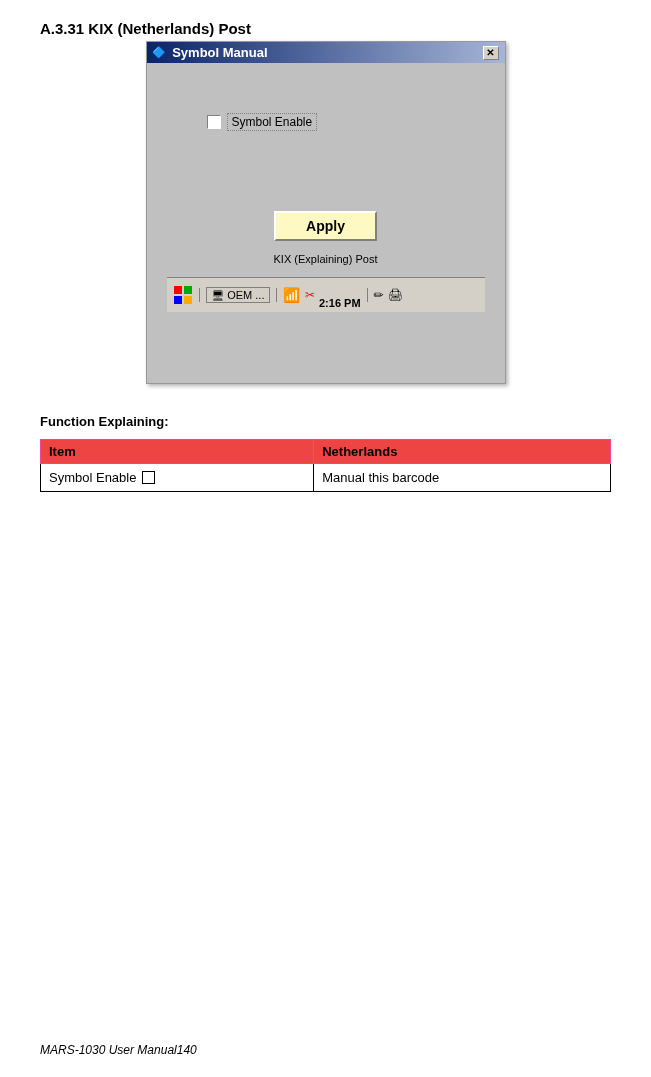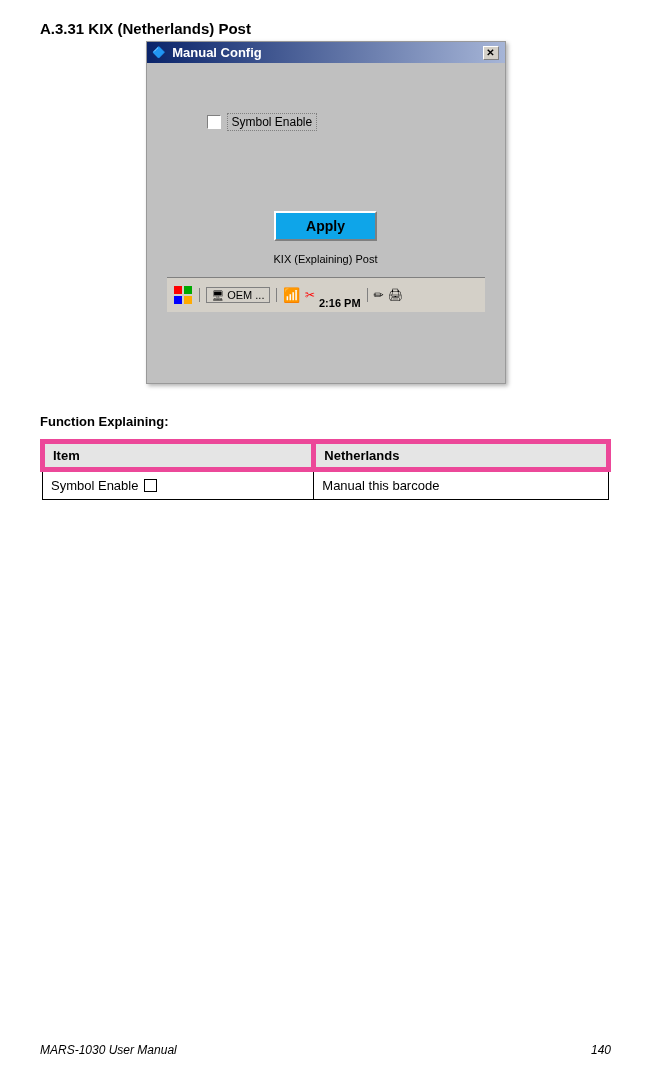--- a/index.html
+++ b/index.html
@@ -95,21 +95,21 @@
       border-left-color: #808080;
     }
 
     .checkbox-label {
       border: 1px dotted #808080;
       padding: 1px 4px;
       font-size: 12px;
     }
 
     .apply-btn {
-      background: #0ea5e9;
+      background: #fef9c3;
       border-top: 2px solid #fff;
       border-left: 2px solid #fff;
       border-right: 2px solid #808080;
       border-bottom: 2px solid #808080;
       padding: 5px 30px;
       font-size: 14px;
       font-weight: bold;
       cursor: pointer;
       margin-bottom: 12px;
     }
@@ -168,25 +168,25 @@
       margin-bottom: 10px;
     }
 
     .func-table {
       width: 100%;
       border-collapse: collapse;
       font-size: 13px;
     }
 
     .func-table th {
-      border: 5px solid #ec4899;
+      border: 1px solid #ec4899;
       padding: 4px 8px;
       text-align: left;
       font-weight: bold;
-      background: #e5e5e5;
+      background: #ef4444;
     }
 
     .func-table td {
       border: 1px solid #000;
       padding: 6px 8px;
       text-align: left;
       background: #fff;
     }
 
     .cell-with-checkbox {
@@ -203,37 +203,37 @@
       background: #fff;
       flex-shrink: 0;
     }
 
     .page-footer {
       position: absolute;
       bottom: 20px;
       left: 40px;
       right: 40px;
       display: flex;
-      justify-content: space-between;
+      justify-content: flex-start;
       font-size: 12px;
       font-style: italic;
     }
   </style>
 </head>
 <body>
 
 <h1 class="page-title">A.3.31  KIX (Netherlands) Post</h1>
 
 <div class="dialog-wrapper">
   <div class="dialog">
 
     <div class="dialog-titlebar">
       <div class="dialog-title-text">
         <span style="font-size:11px;">🔷</span>
-        <span>Manual Config</span>
+        <span>Symbol Manual</span>
       </div>
       <div class="dialog-close-btn">✕</div>
     </div>
 
     <div class="dialog-body">
 
       <div class="checkbox-row">
         <div class="checkbox-box"></div>
         <span class="checkbox-label">Symbol Enable</span>
       </div>

